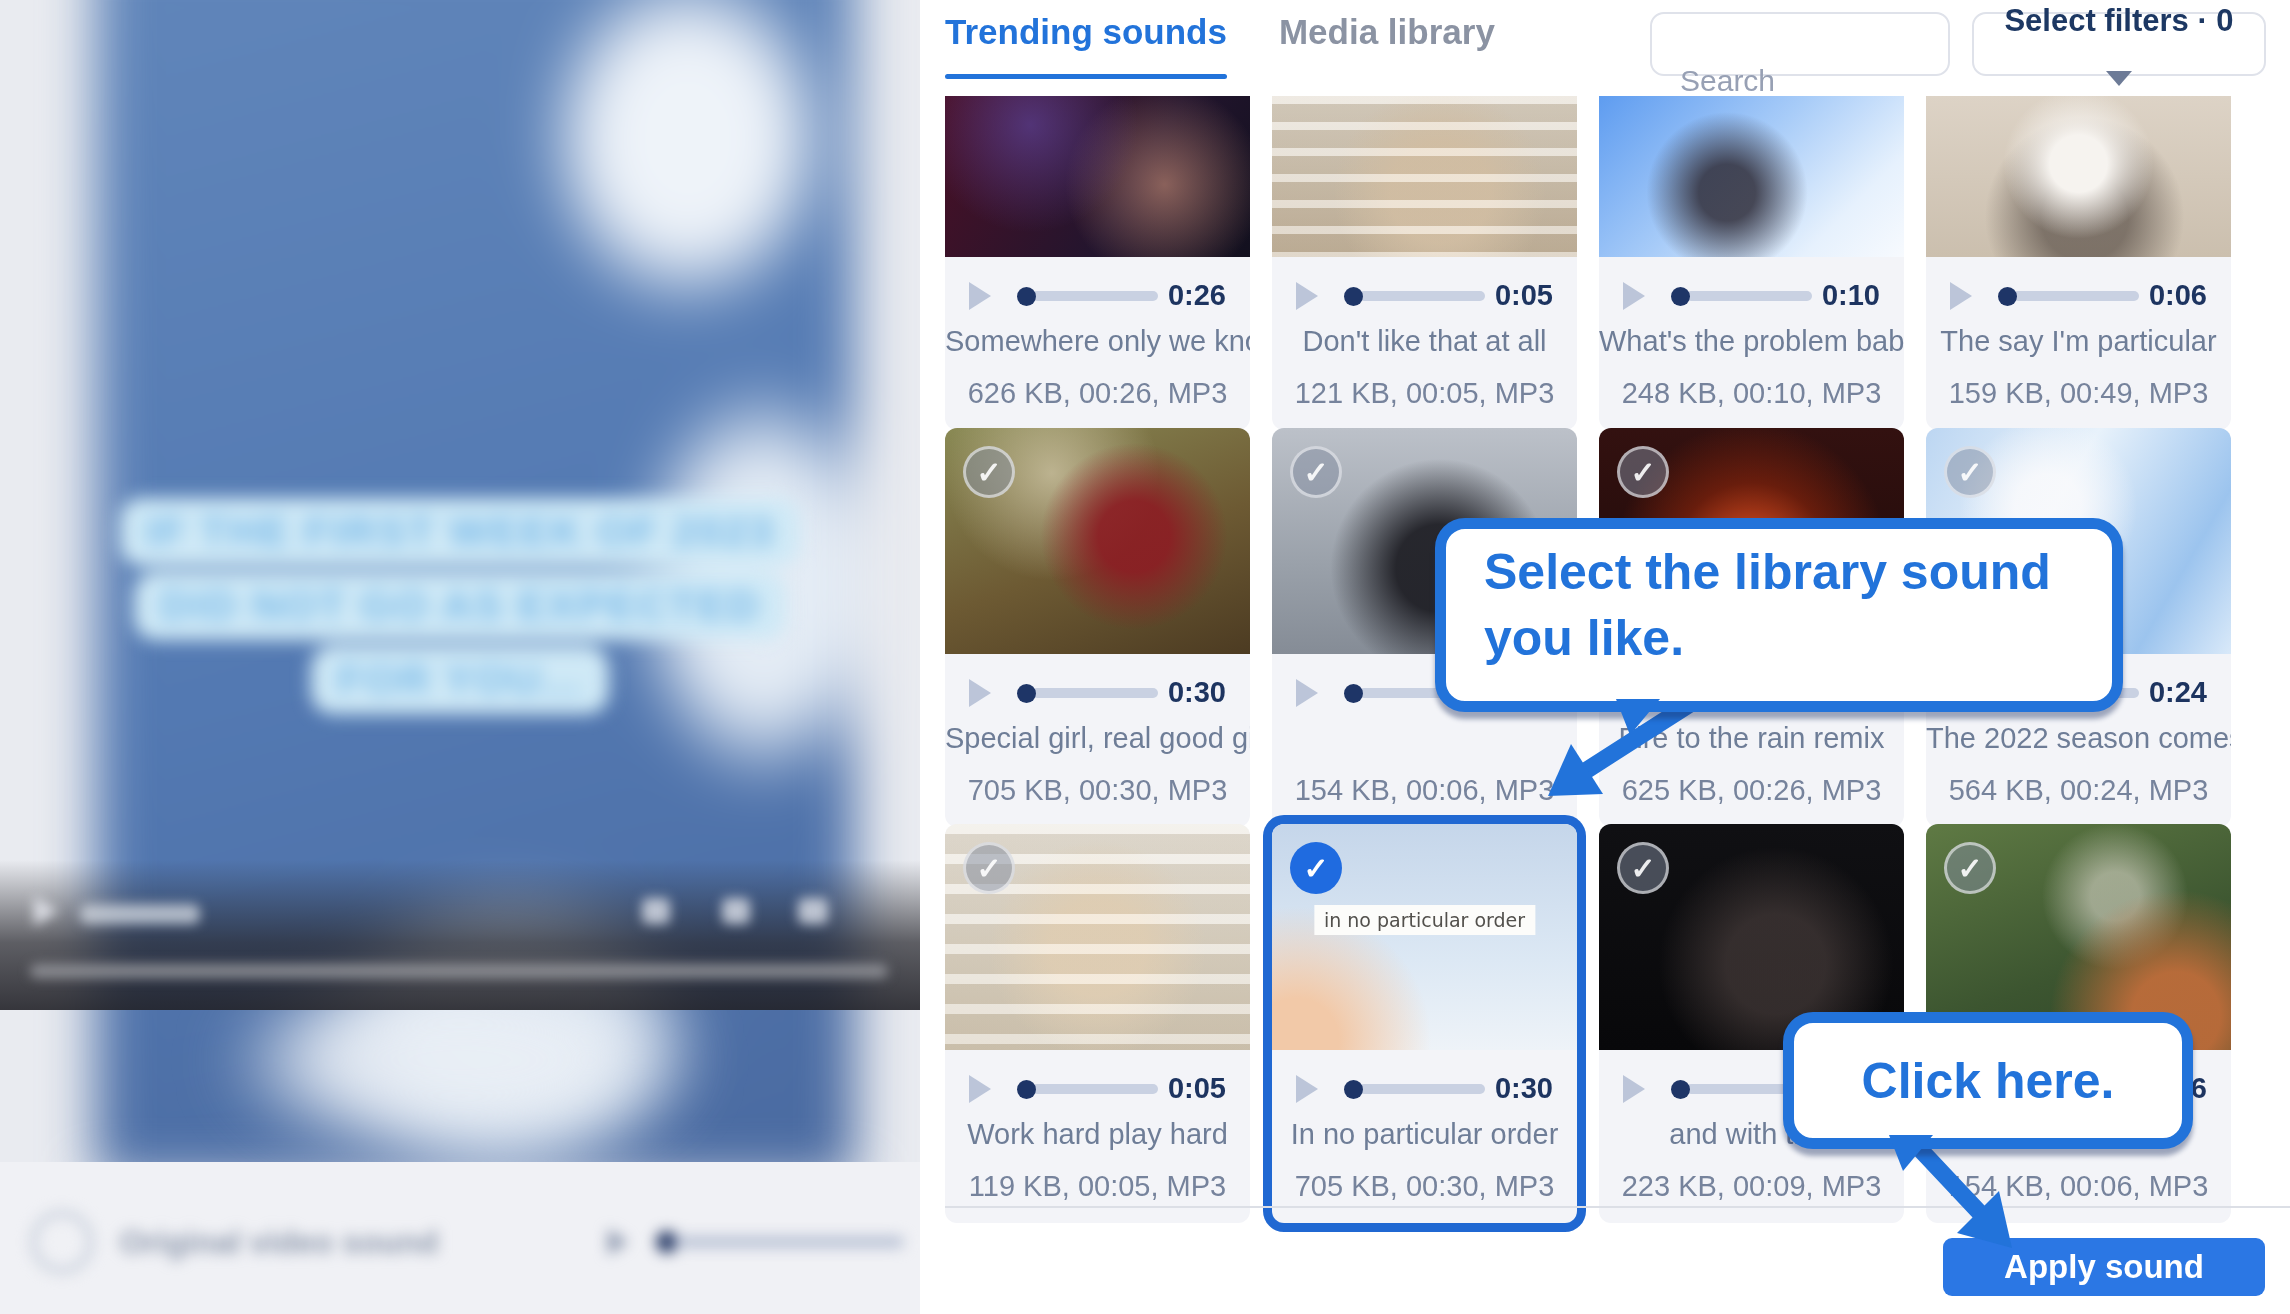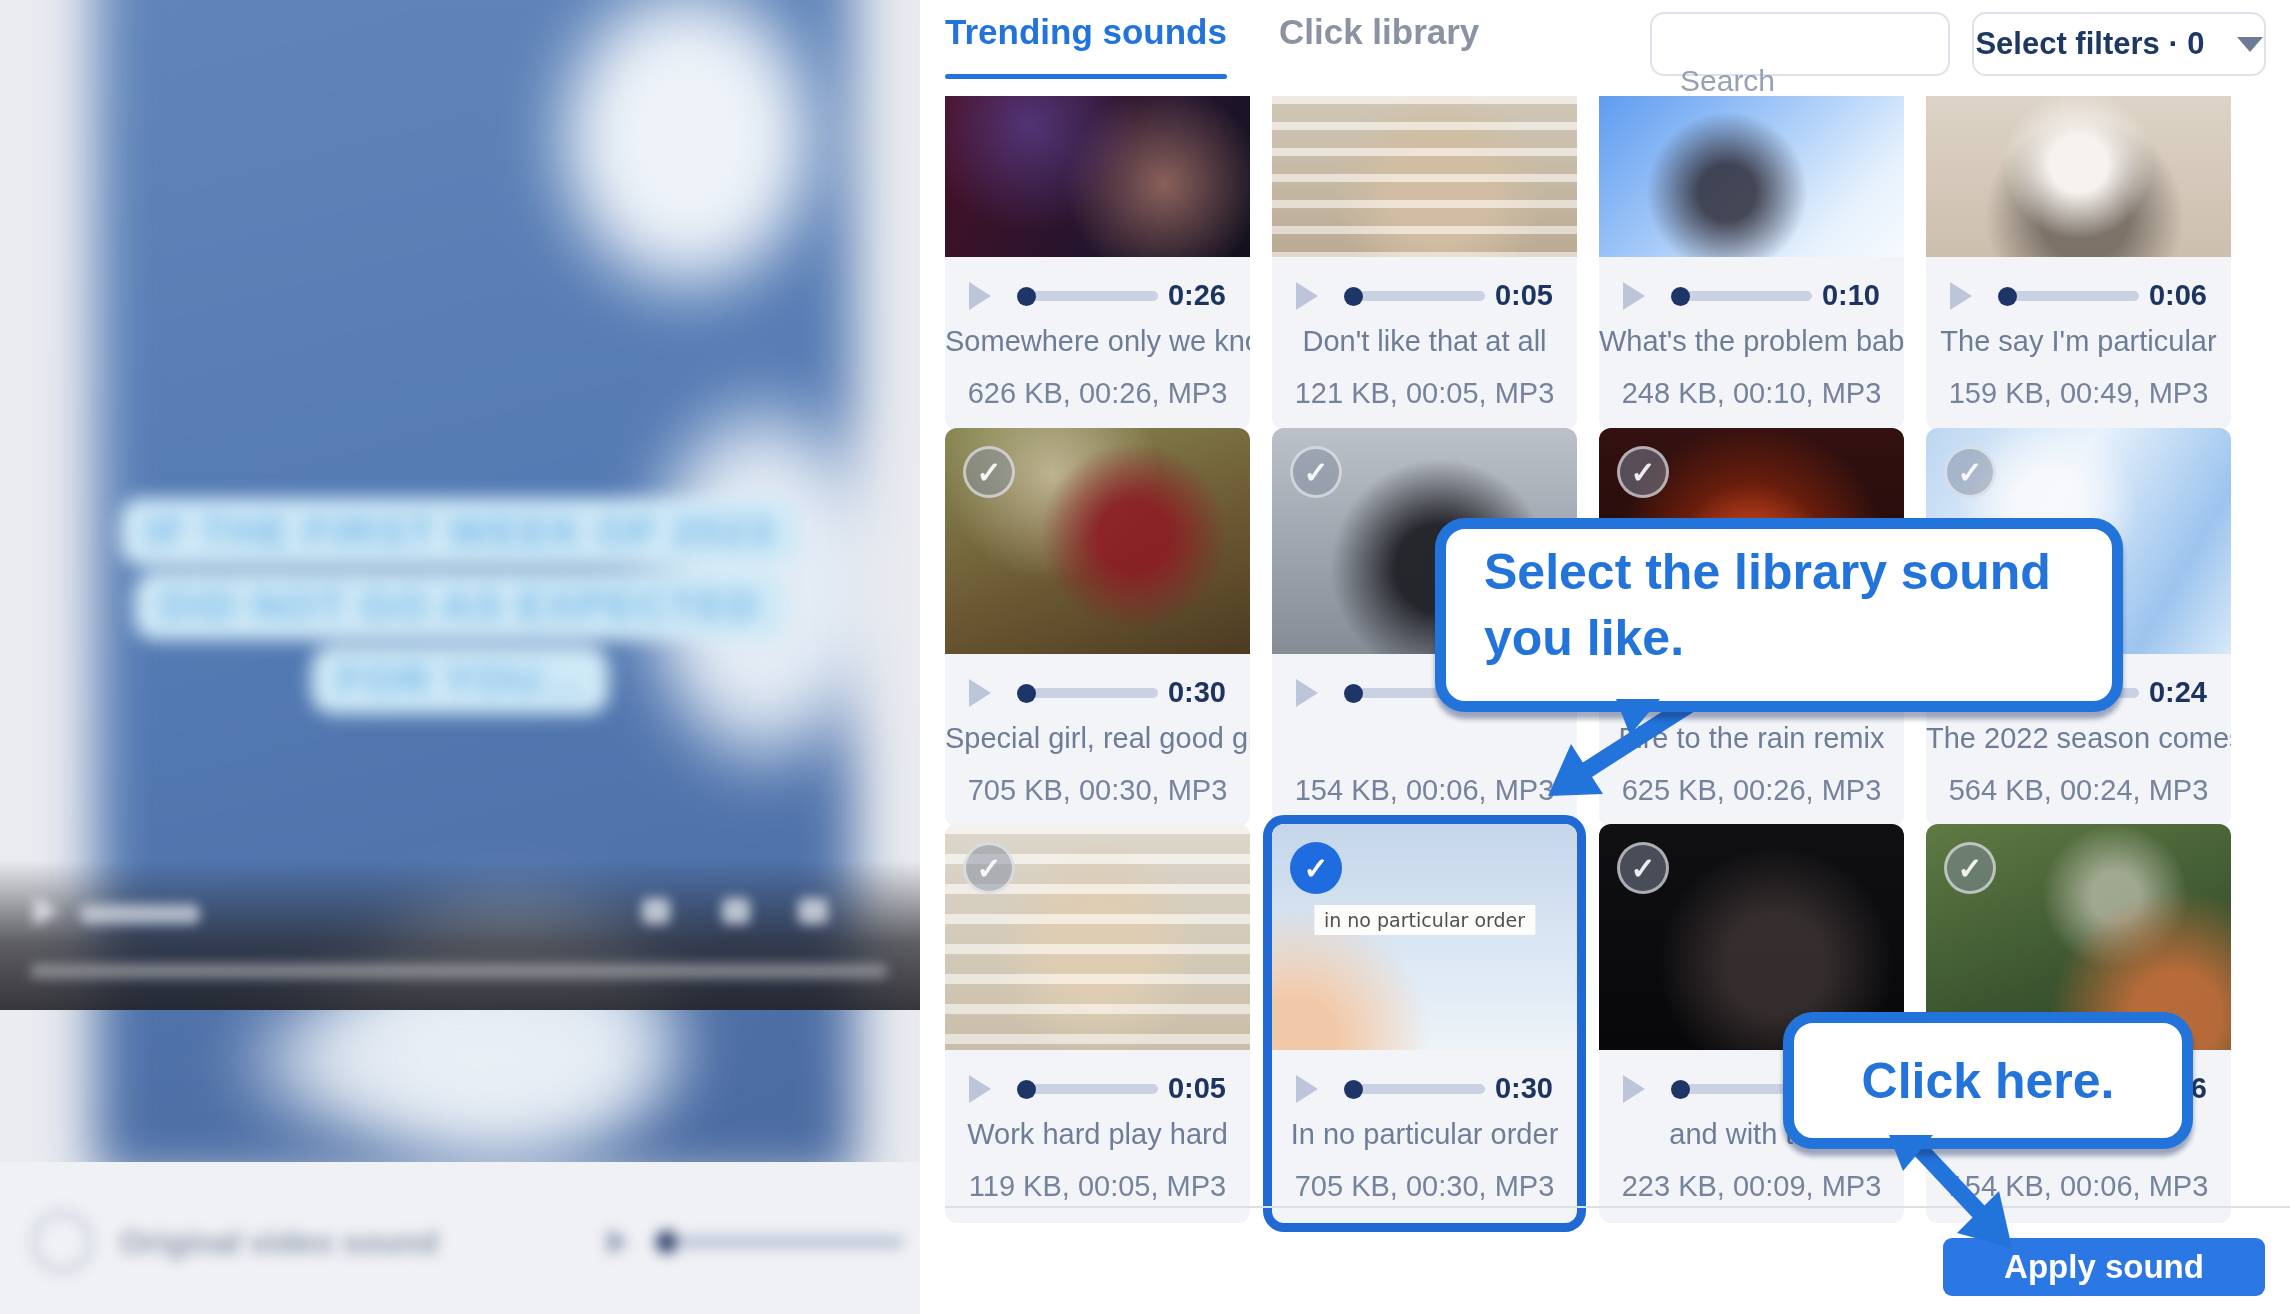--- a/index.html
+++ b/index.html
@@ -46,21 +46,21 @@
   .tabs{position:absolute;left:25px;top:12px;display:flex;gap:52px;align-items:flex-start;}
   .tab{font-size:35px;font-weight:600;color:#8b93a3;cursor:pointer;}
   .tab.active{color:#2273da;}
   .tab .underline{height:5px;border-radius:3px;background:#2273da;margin-top:22px;width:100%;}
   .search-box{position:absolute;left:730px;top:12px;width:300px;height:64px;border:2px solid #dfe2ea;
     border-radius:14px;box-sizing:border-box;}
   .search-box input{width:100%;height:100%;border:none;outline:none;background:transparent;
     padding:0 0 0 28px;font-size:30px;color:#3c4a66;font-family:"Liberation Sans",sans-serif;box-sizing:border-box;margin-top:37px;}
   .search-box input::placeholder{color:#97a0b4;}
   .filters-btn{position:absolute;left:1052px;top:12px;width:294px;height:64px;border:2px solid #dfe2ea;
-    border-radius:14px;box-sizing:border-box;display:flex;align-items:center;justify-content:center;gap:32px;cursor:pointer;}
+    border-radius:14px;box-sizing:border-box;display:flex;align-items:center;justify-content:center;gap:32px;cursor:pointer;flex-direction:column;}
   .filters-label{font-size:31px;font-weight:700;color:#1d3863;}
   .caret{width:0;height:0;border-left:13px solid transparent;border-right:13px solid transparent;
     border-top:15px solid #6d7b97;}
   
   .row{position:absolute;left:25px;display:flex;gap:22px;}
   .row.r1{top:96px;}.row.r2{top:428px;}.row.r3{top:824px;}
   .card{width:305px;background:#f3f4f8;border-radius:12px;position:relative;}
   .row.r1 .card{border-radius:0 0 12px 12px;}
   .card.selected{box-shadow:0 0 0 9px #2068d2;}
   .thumb{width:305px;height:226px;border-radius:12px 12px 0 0;position:relative;overflow:hidden;}
@@ -134,21 +134,21 @@
   </div>
 </div>
 
 <div class="right-panel">
   <div class="tabs">
     <div class="tab active">
       <span>Trending sounds</span>
       <div class="underline"></div>
     </div>
     <div class="tab">
-      <span>Click library</span>
+      <span>Media library</span>
     </div>
   </div>
   <div class="search-box">
     <input type="text" placeholder="Search" style="">
   </div>
   <div class="filters-btn">
     <span class="filters-label">Select filters · 0</span>
     <span class="caret"></span>
   </div>
 

